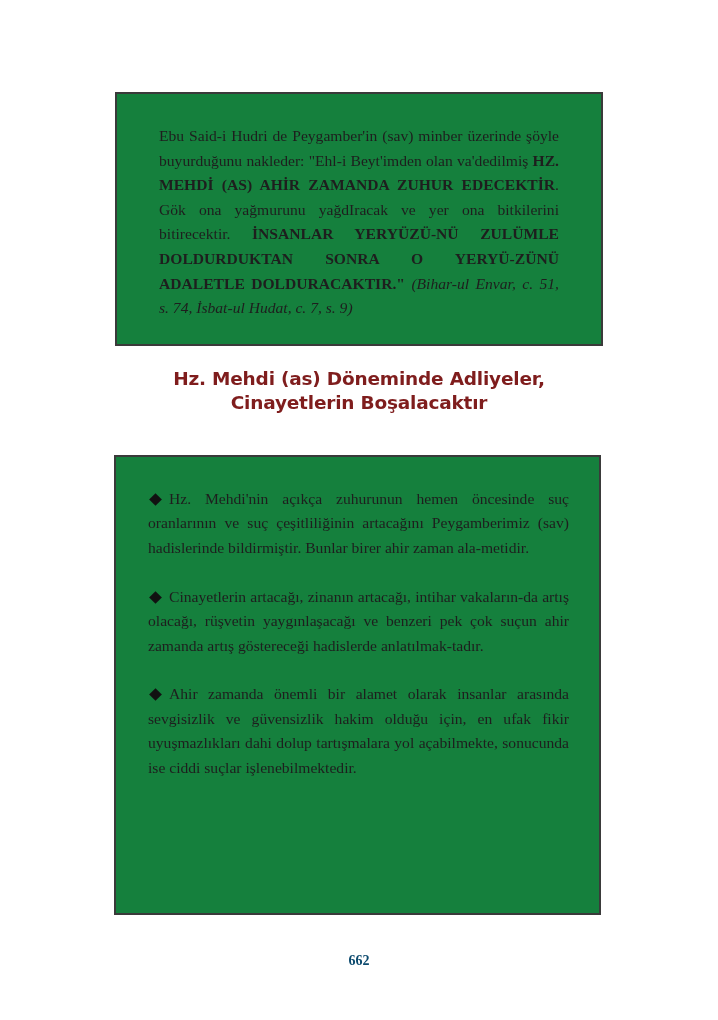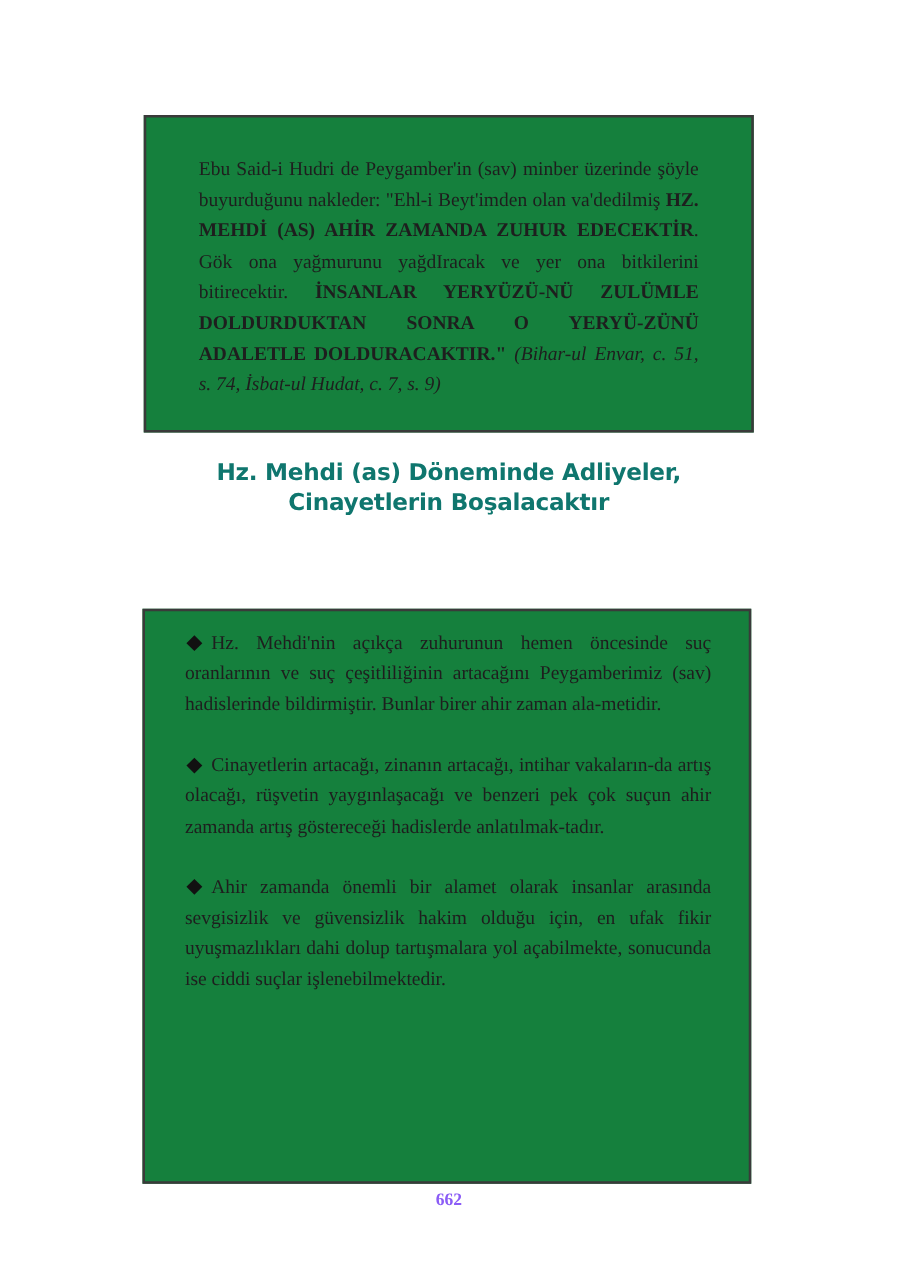--- a/index.html
+++ b/index.html
@@ -8,46 +8,46 @@
       font-family: "Liberation Serif", "DejaVu Serif", serif;
       color: #1e1e1e;
     }
     .box {
       position: absolute;
       border: 2px solid #3a3a3a;
       box-sizing: border-box;
       background: #15803d;
     }
     #quote-box { left: 115px; top: 92px; width: 488px; height: 254px; padding: 30px 42px 0 42px; }
-    #bullets-box { left: 114px; top: 455px; width: 487px; height: 460px; padding: 14px 30px 0 32px; margin-top: 32px; }
+    #bullets-box { left: 114px; top: 455px; width: 487px; height: 460px; padding: 30px 30px 0 32px; }
     .para {
       font-size: 15.6px;
       line-height: 24.4px;
       text-align: justify;
       margin: 0;
       hyphens: manual;
     }
     #quote-box .para { line-height: 24.6px; }
     .b { font-weight: bold; }
     .i { font-style: italic; }
     .bullet-para { margin-bottom: 24.5px; }
     .diamond {
       display: inline-block; width: 9px; height: 9px; background: #111;
       transform: rotate(45deg); margin: 0 9px 2px 3px; vertical-align: middle;
     }
     #section-title {
       position: absolute; left: 0; top: 367px; width: 718px;
       text-align: center;
       font-family: "DejaVu Sans", "Liberation Sans", sans-serif;
-      font-weight: bold; font-size: 18.5px; line-height: 24px; color: #0f766e;
+      font-weight: bold; font-size: 18.5px; line-height: 24px; color: #7f1d1d;
       letter-spacing: -0.2px;
     }
     #page-number {
       position: absolute; left: 0; top: 953px; width: 718px; text-align: center;
-      font-weight: bold; font-size: 14px; color: #8b5cf6;
+      font-weight: bold; font-size: 14px; color: #0c4a6e;
     }
   </style>
 </head>
 <body>
 
 <div id="quote-box" class="box">
   <p class="para"><span>Ebu Said-i Hudri de Peygamber'in (sav) minber üzerinde şöyle buyurduğunu nakleder: "Ehl-i Beyt'imden olan va'dedilmiş </span><span class="b">HZ. MEHDİ (AS)  AHİR ZAMANDA ZUHUR EDECEKTİR</span><span>. Gök ona yağmurunu yağdIracak ve yer ona bitkilerini bitirecektir. </span><span class="b">İNSANLAR YERYÜZÜ-NÜ ZULÜMLE DOLDURDUKTAN SONRA O YERYÜ-ZÜNÜ ADALETLE DOLDURACAKTIR."</span><span class="i"> (Bihar-ul Envar, c. 51, s. 74, İsbat-ul Hudat, c. 7, s. 9)</span></p>
 </div>
 
 <div id="section-title">

